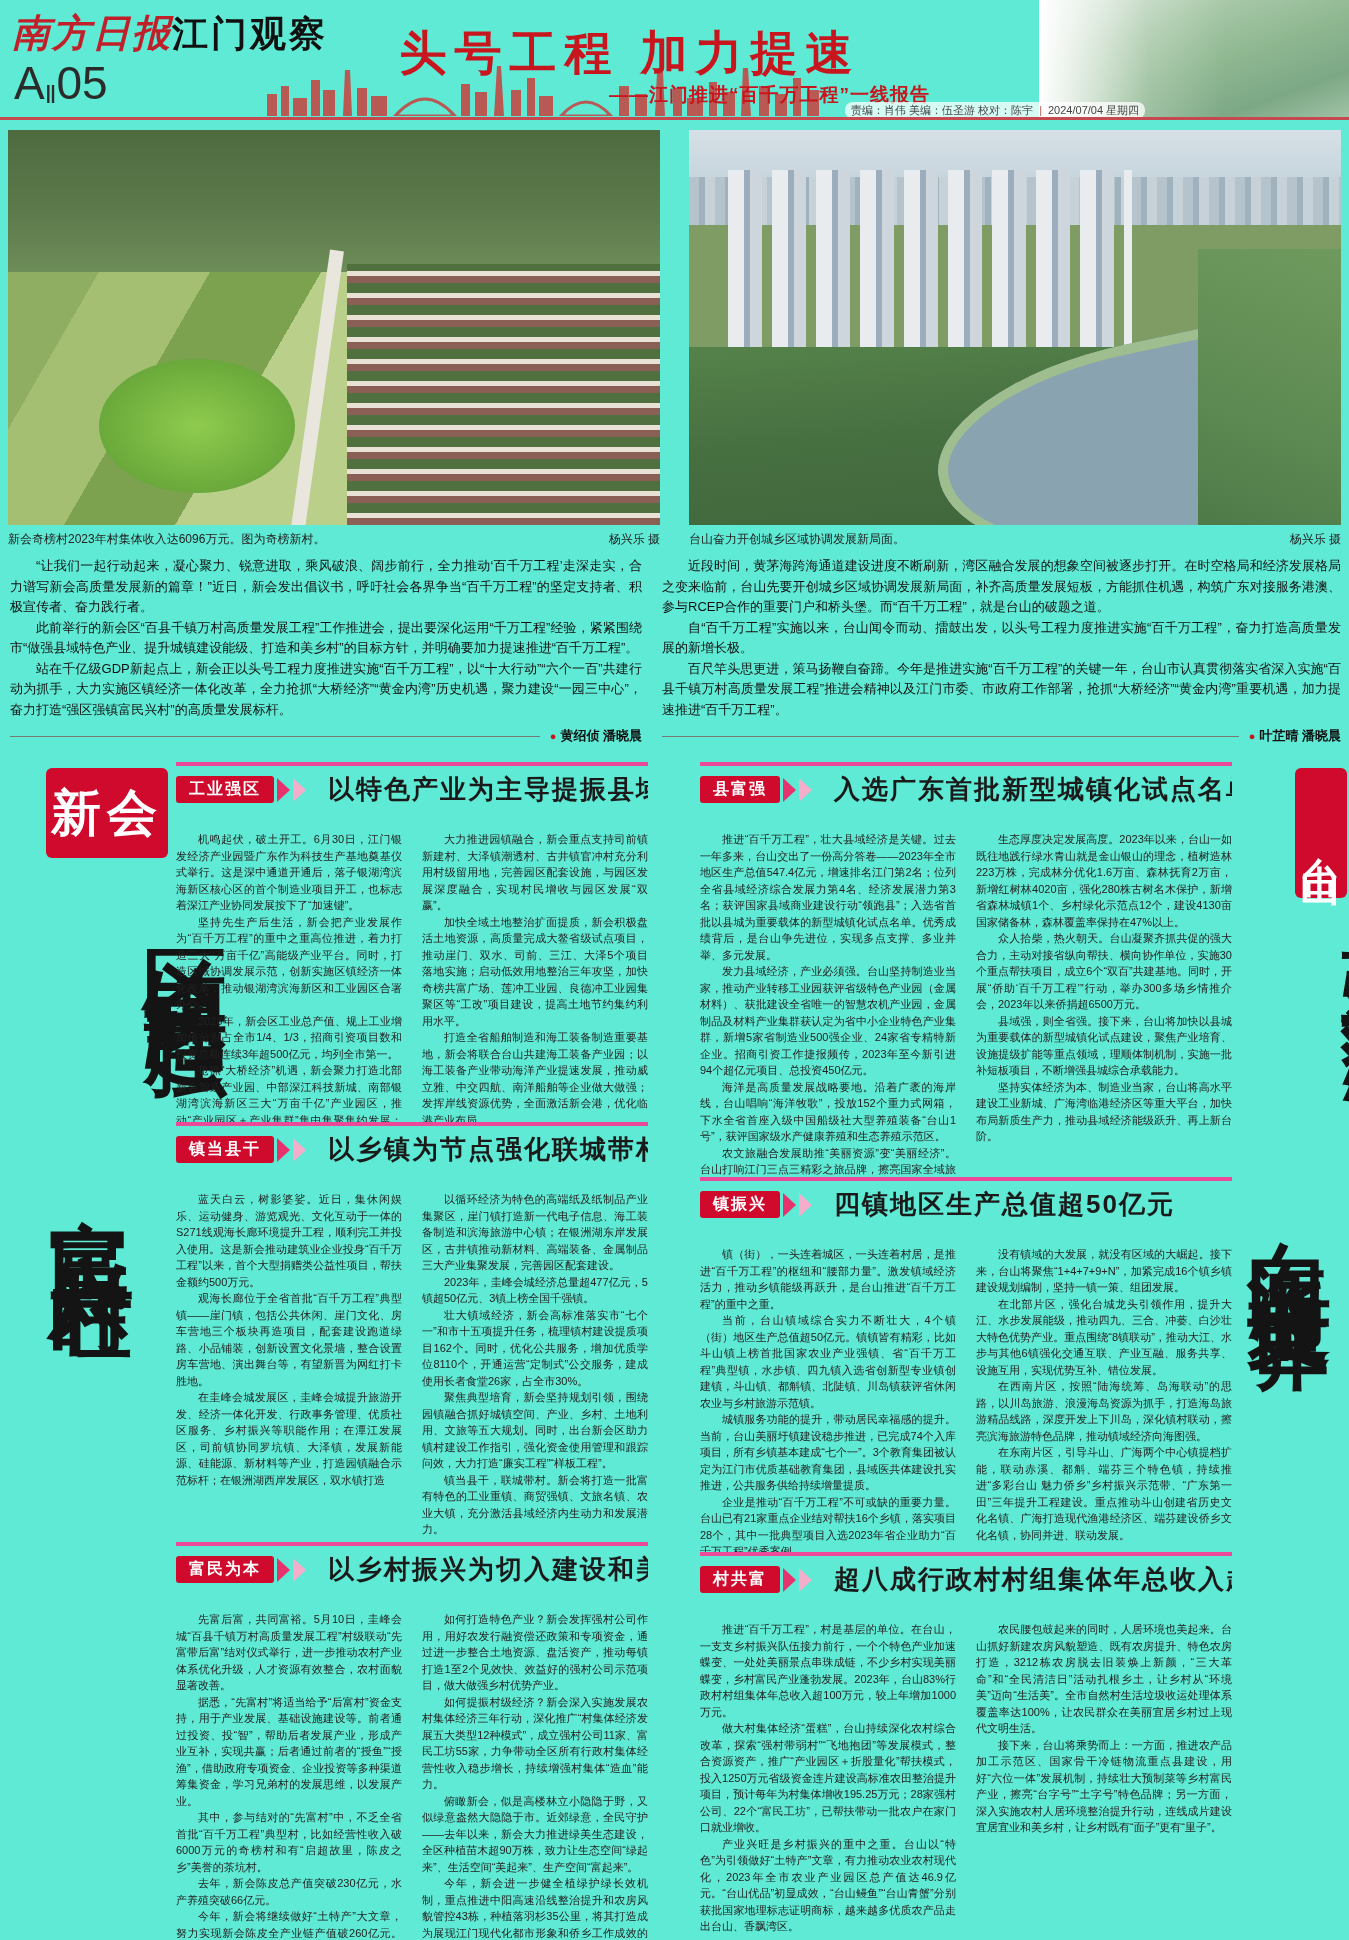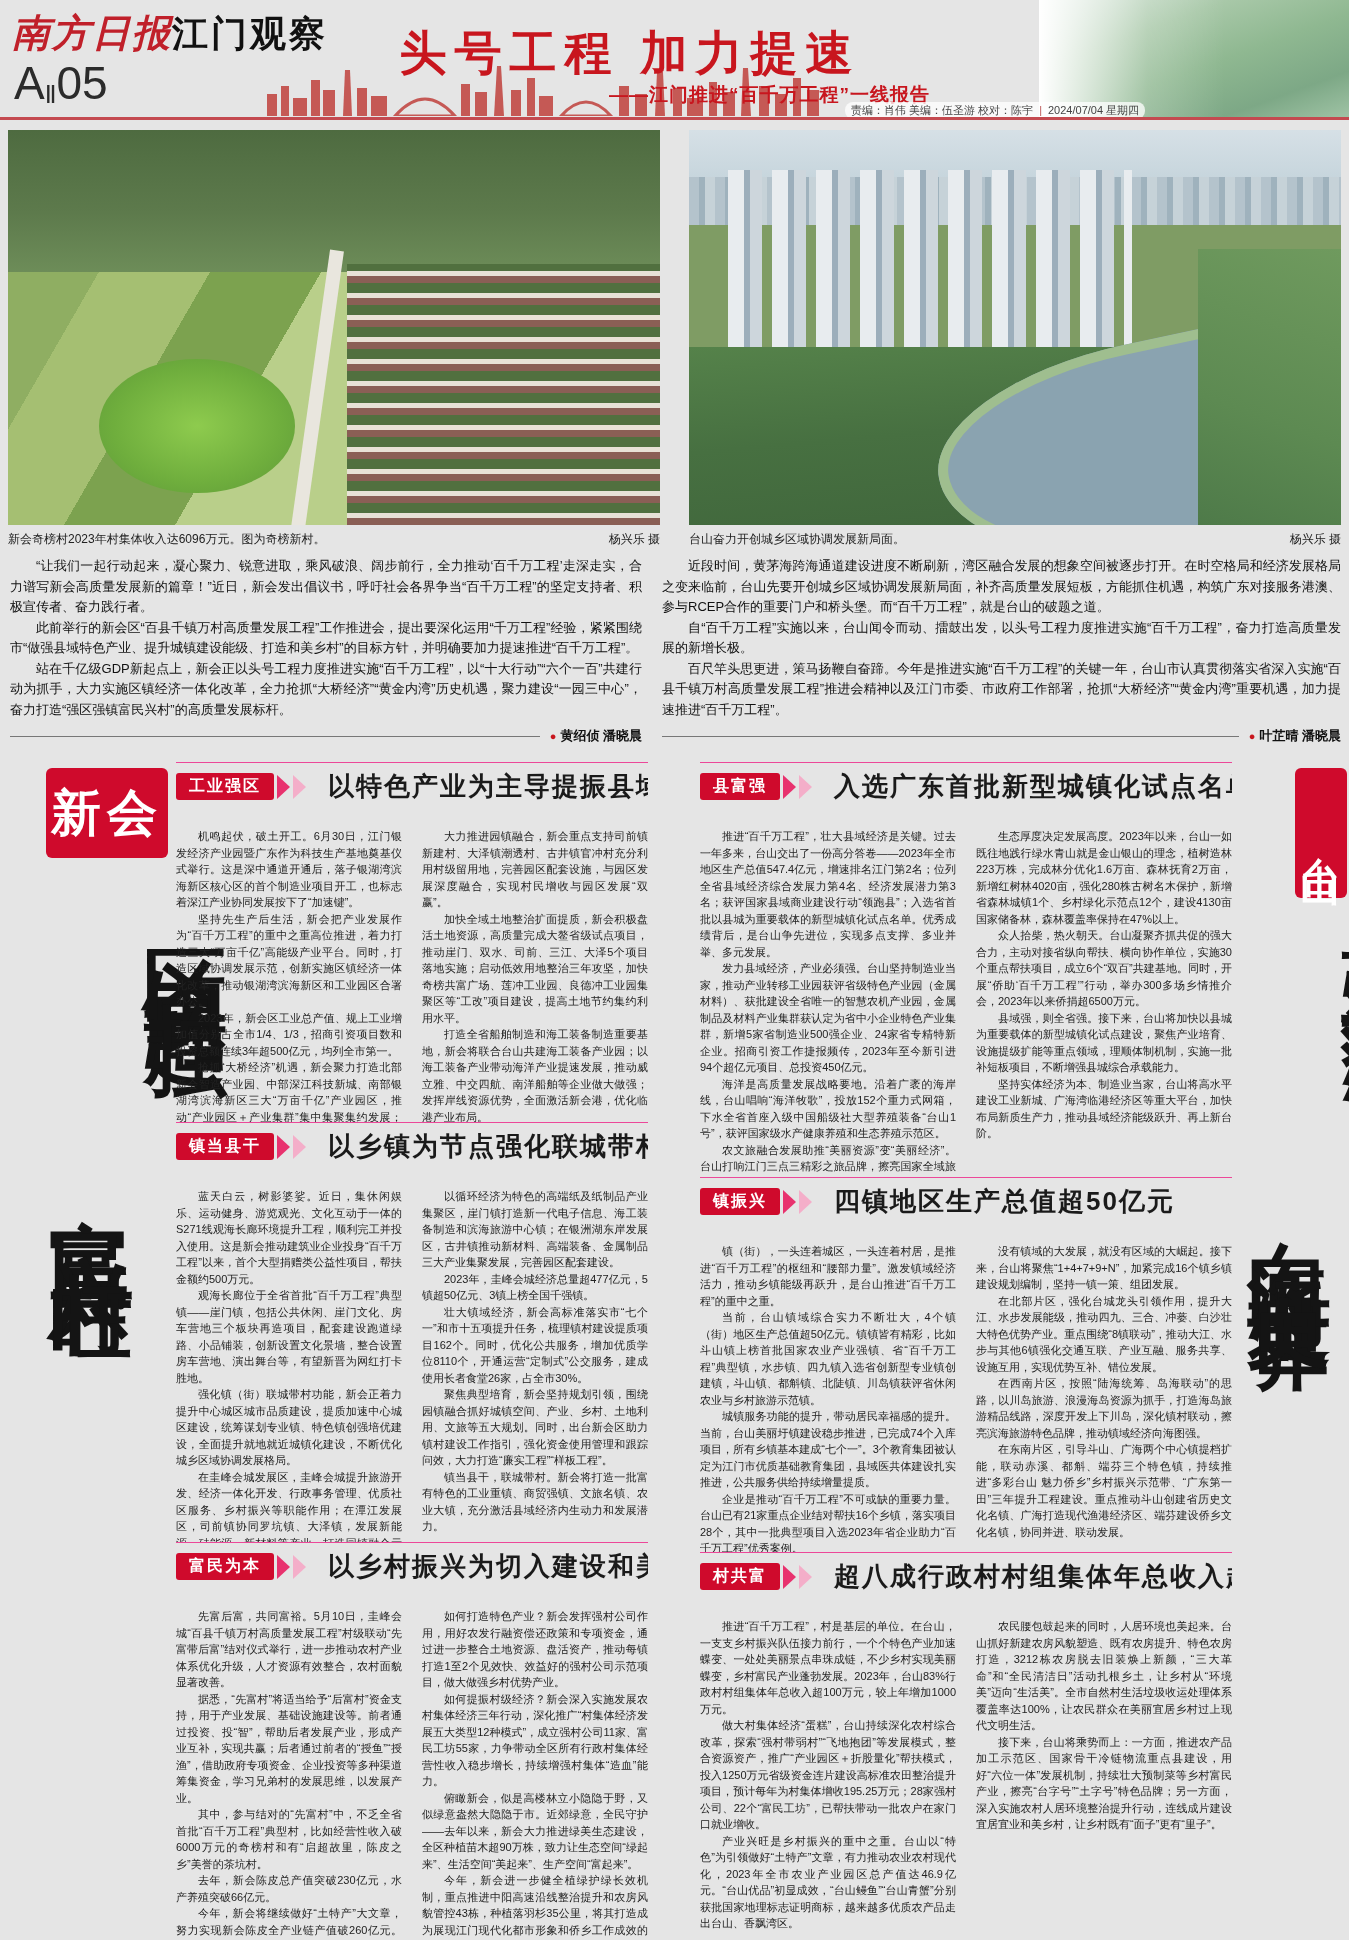--- a/index.html
+++ b/index.html
@@ -1,16 +1,16 @@
 <!DOCTYPE html>
 <html><head>
 <meta charset="utf-8">
 <style>
   html,body{margin:0;padding:0;background:#fff;}
-  #page{position:relative;width:1349px;height:1940px;background:#e5e5e5;overflow:hidden;
+  #page{position:relative;width:1349px;height:1940px;background:#5eead4;overflow:hidden;
         font-family:"Liberation Sans","DejaVu Sans",sans-serif;color:#1a1a1a;}
   
   #header{position:absolute;left:0;top:0;width:1349px;height:120px;}
   #brandrow{position:absolute;left:12px;top:8px;white-space:nowrap;}
   .brand{font-family:"Liberation Serif","DejaVu Serif",serif;font-style:italic;font-weight:bold;
          font-size:38px;color:#c0202a;letter-spacing:2px;}
   .edition{font-size:36px;font-weight:900;color:#111;letter-spacing:3px;}
   #pageno{position:absolute;left:14px;top:56px;font-size:46px;color:#2b2b2b;font-weight:400;}
   #pageno .roman{font-size:24px;vertical-align:-4px;}
   #main-title{position:absolute;left:330px;top:22px;width:600px;text-align:center;
@@ -69,21 +69,21 @@
   #boxTS{left:1295px;top:768px;width:52px;height:130px;font-size:40px;
          writing-mode:vertical-rl;letter-spacing:8px;}
   .vert-head{position:absolute;writing-mode:vertical-rl;font-weight:900;color:#141414;
              font-size:84px;letter-spacing:18px;line-height:1.0;}
   #vhL{left:40px;top:882px;height:1040px;}
   #vhL .l2{margin-top:268px;}
   #vhR{left:1238px;top:882px;height:1040px;}
   #vhR .l2{margin-top:292px;}
   .vert-head span{display:block;margin-left:10px;}
   
-  .section{position:absolute;border-top:1px solid #ec4899;padding-top:6px;box-sizing:border-box;overflow:hidden;}
+  .section{position:absolute;border-top:4px solid #ec4899;padding-top:6px;box-sizing:border-box;overflow:hidden;}
   .sec-head{display:flex;align-items:center;margin-bottom:8px;}
   .sec-label{background:#cf0a2c;color:#fff;font-weight:bold;font-size:16px;padding:3px 13px;border-radius:3px;
              letter-spacing:2px;white-space:nowrap;}
   .chev{width:0;height:0;border-top:12px solid transparent;border-bottom:12px solid transparent;margin-left:3px;}
   .chev1{border-left:13px solid #e8326e;}
   .chev2{border-left:13px solid #f4aec9;}
   .sec-title{font-size:26px;font-weight:900;letter-spacing:2px;margin-left:22px;white-space:nowrap;}
   .cols{display:flex;gap:20px;}
   .col{flex:1;font-size:11px;line-height:1.5;text-align:justify;color:#222;overflow:hidden;margin-top:16px;}
   .col p{margin:0;text-indent:2em;}
@@ -234,21 +234,20 @@
     <div class="sec-head">
       <span class="sec-label">镇当县干</span>
       <span class="chev chev1"></span>
         <span class="chev chev2"></span>
       <span class="sec-title">以乡镇为节点强化联城带村功能</span>
     </div>
     <div class="cols">
       <div class="col">
           <p>蓝天白云，树影婆娑。近日，集休闲娱乐、运动健身、游览观光、文化互动于一体的S271线观海长廊环境提升工程，顺利完工并投入使用。这是新会推动建筑业企业投身“百千万工程”以来，首个大型捐赠类公益性项目，帮扶金额约500万元。</p>
           <p>观海长廊位于全省首批“百千万工程”典型镇——崖门镇，包括公共休闲、崖门文化、房车营地三个板块再造项目，配套建设跑道绿路、小品铺装，创新设置文化景墙，整合设置房车营地、演出舞台等，有望新晋为网红打卡胜地。</p>
-          <p>强化镇（街）联城带村功能，新会正着力提升中心城区城市品质建设，提质加速中心城区建设，统筹谋划专业镇、特色镇创强培优建设，全面提升就地就近城镇化建设，不断优化城乡区域协调发展格局。</p>
           <p>在圭峰会城发展区，圭峰会城提升旅游开发、经济一体化开发、行政事务管理、优质社区服务、乡村振兴等职能作用；在潭江发展区，司前镇协同罗坑镇、大泽镇，发展新能源、硅能源、新材料等产业，打造园镇融合示范标杆；在银洲湖西岸发展区，双水镇打造</p>
         </div>
       <div class="col">
           <p>以循环经济为特色的高端纸及纸制品产业集聚区，崖门镇打造新一代电子信息、海工装备制造和滨海旅游中心镇；在银洲湖东岸发展区，古井镇推动新材料、高端装备、金属制品三大产业集聚发展，完善园区配套建设。</p>
           <p>2023年，圭峰会城经济总量超477亿元，5镇超50亿元、3镇上榜全国千强镇。</p>
           <p>壮大镇域经济，新会高标准落实市“七个一”和市十五项提升任务，梳理镇村建设提质项目162个。同时，优化公共服务，增加优质学位8110个，开通运营“定制式”公交服务，建成使用长者食堂26家，占全市30%。</p>
           <p>聚焦典型培育，新会坚持规划引领，围绕园镇融合抓好城镇空间、产业、乡村、土地利用、文旅等五大规划。同时，出台新会区助力镇村建设工作指引，强化资金使用管理和跟踪问效，大力打造“廉实工程”“样板工程”。</p>
           <p>镇当县干，联城带村。新会将打造一批富有特色的工业重镇、商贸强镇、文旅名镇、农业大镇，充分激活县域经济内生动力和发展潜力。</p>
         </div>
     </div>

